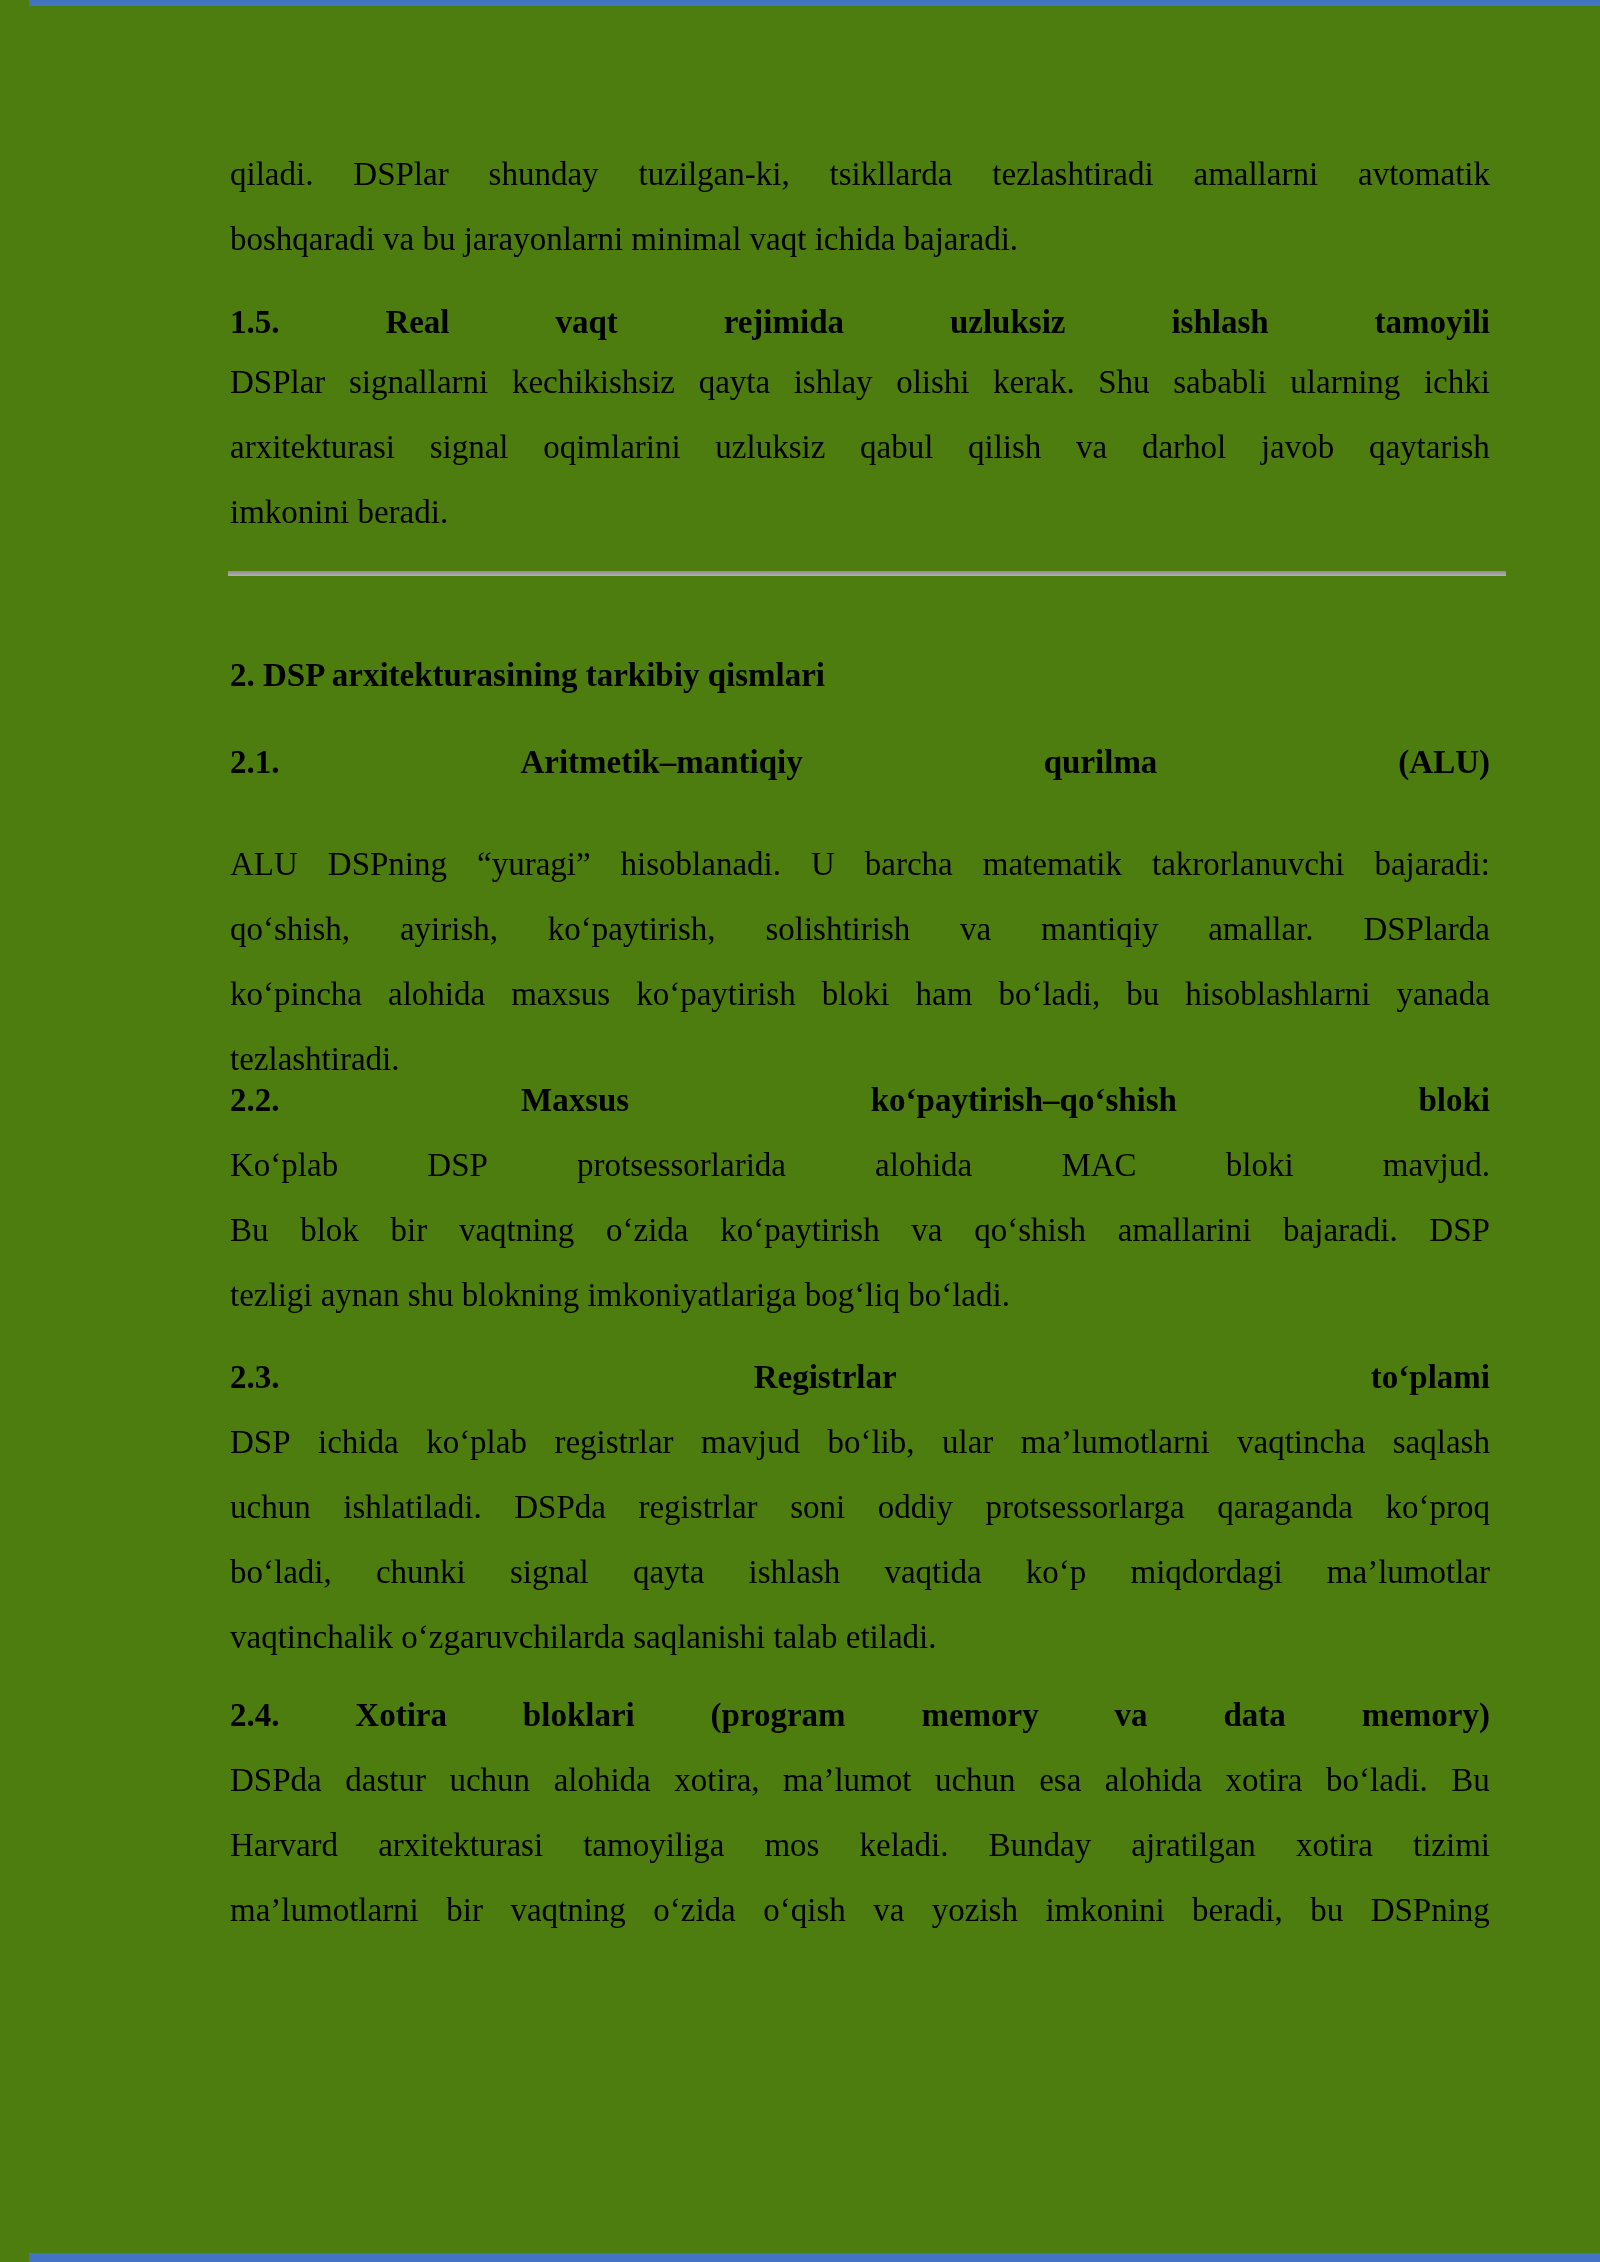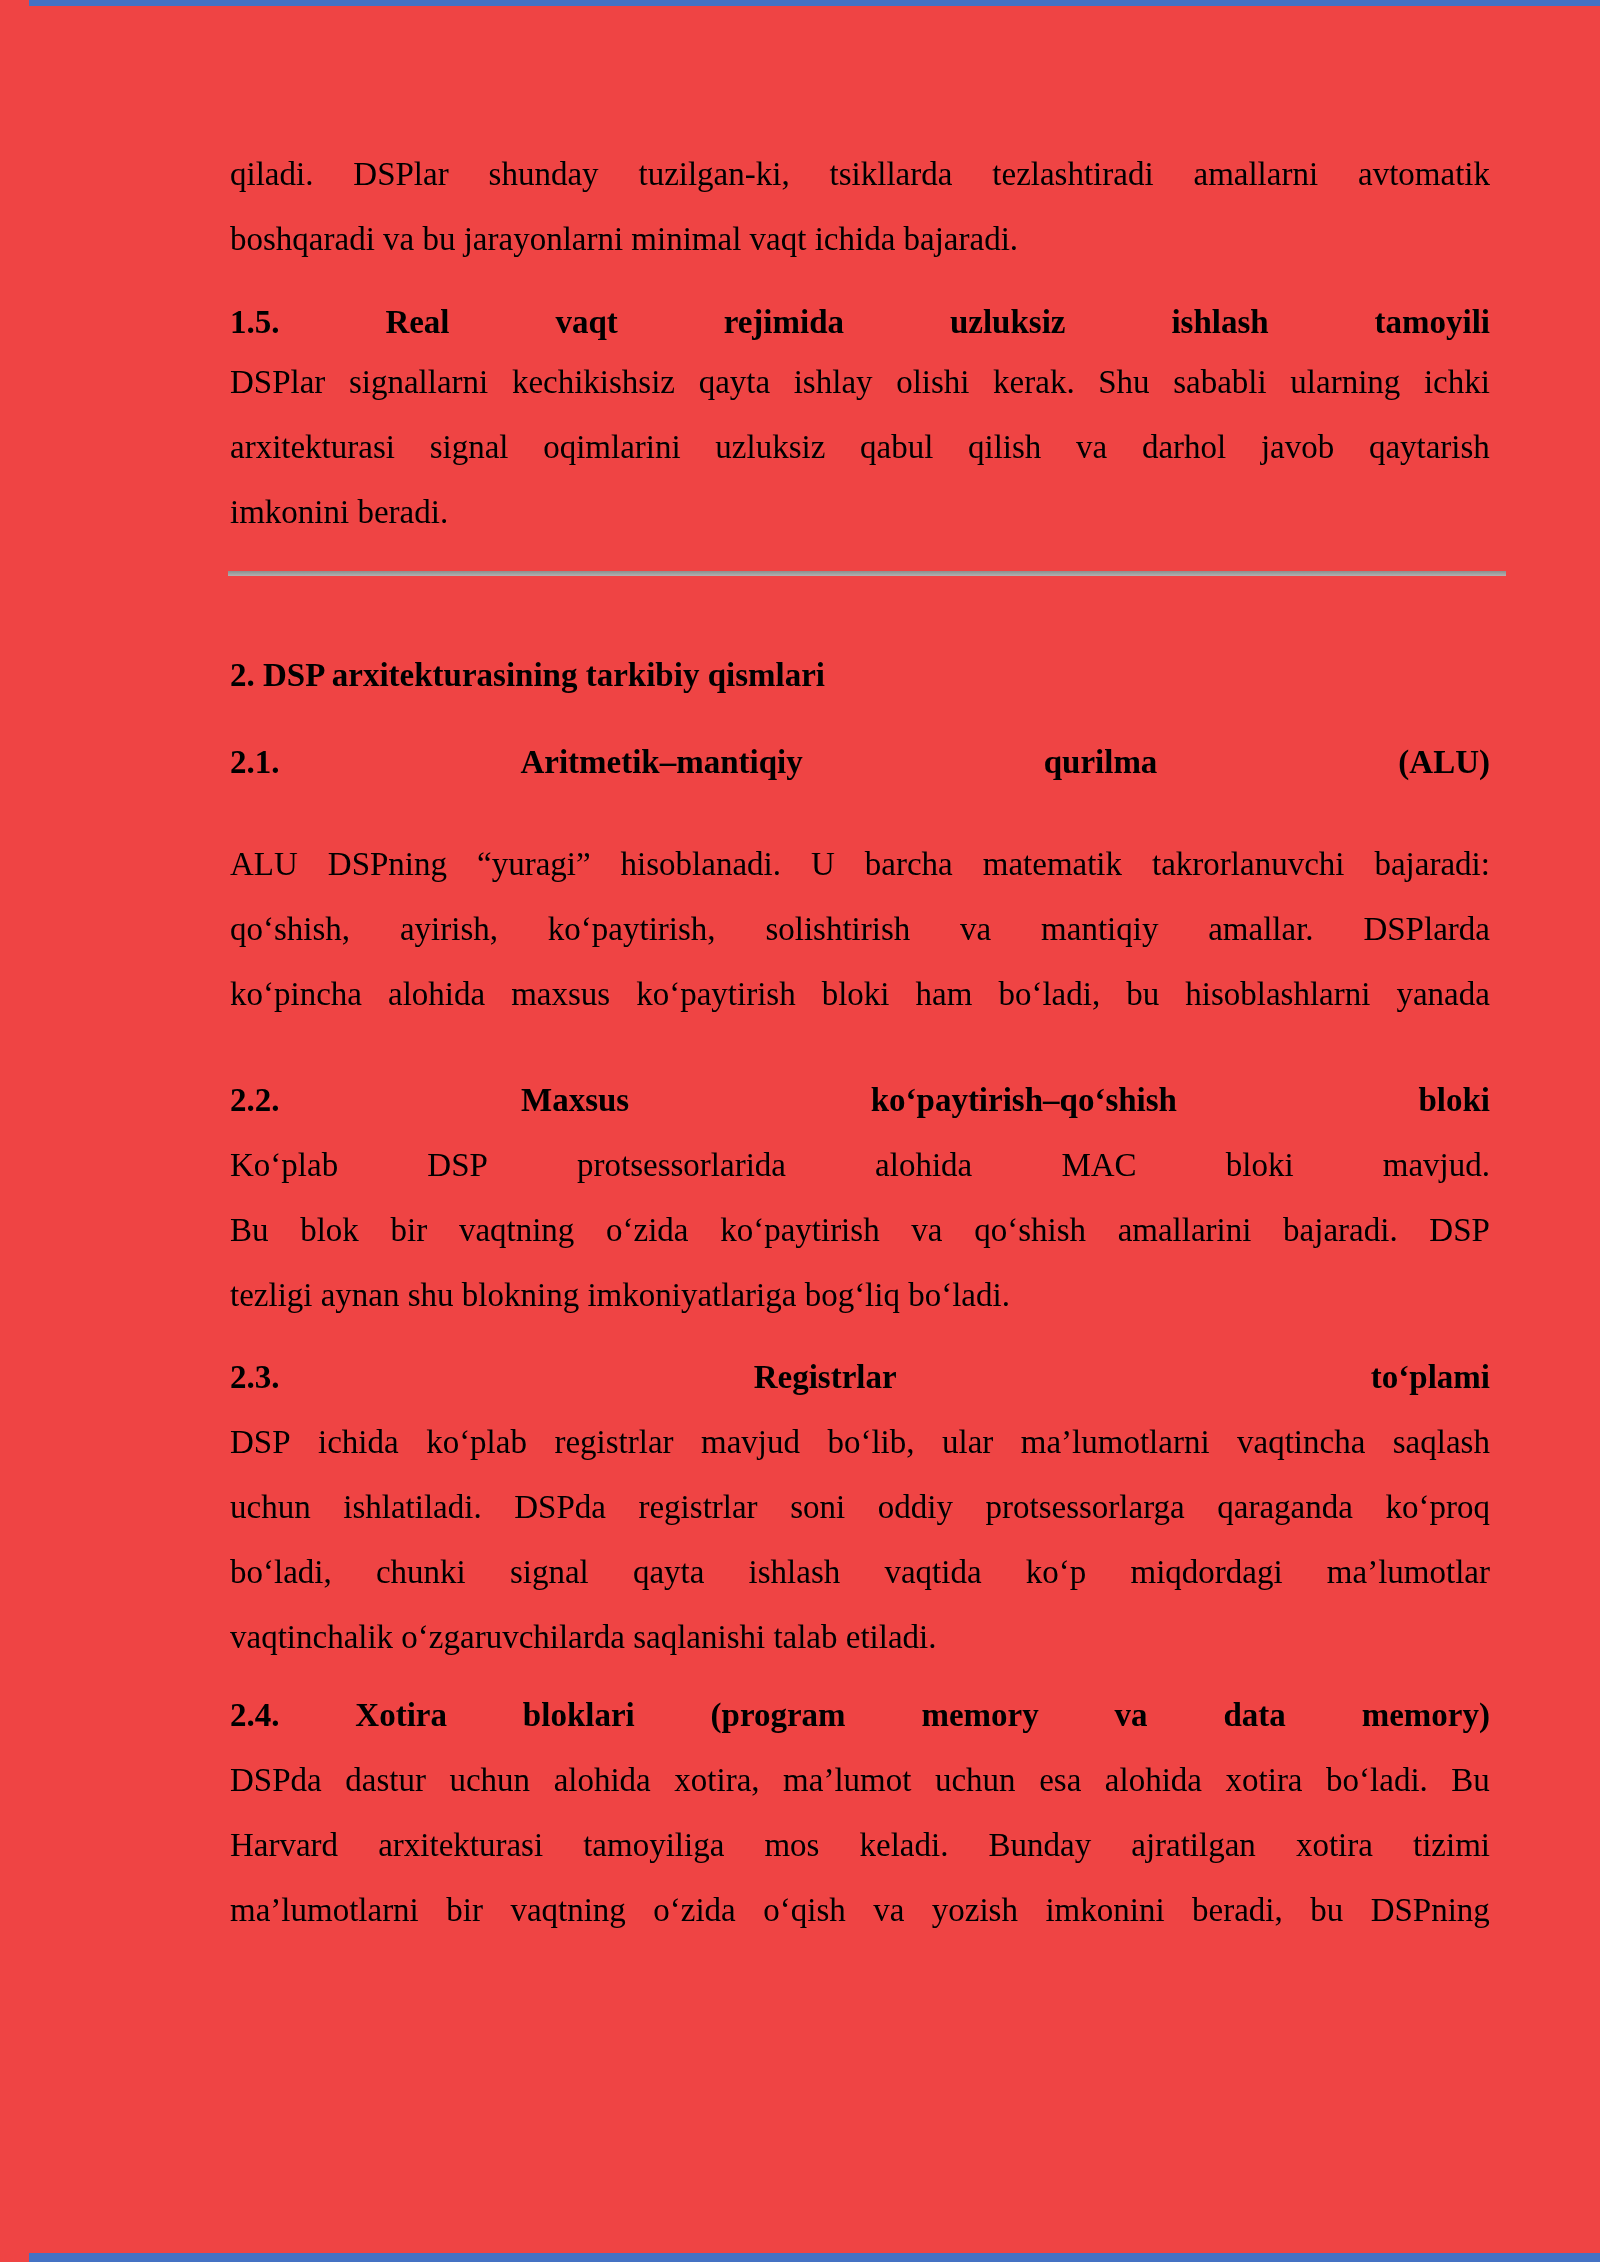--- a/index.html
+++ b/index.html
@@ -48,21 +48,21 @@
     position: absolute;
     left: 228px;
     width: 1278px;
     height: 5px;
     background: linear-gradient(#8d8d8d, #b2b2b2);
   }
 </style>
 </head>
 <body>
 
-<div class="page" style="background: #ef4444; color: rgb(0, 0, 0); font-family: Liberation Serif, serif;">
+<div class="page" style="background: #4d7c0f; color: rgb(0, 0, 0); font-family: Liberation Serif, serif;">
   <div class="accent-bar top" style="background: rgb(68, 114, 196);"></div>
   <div class="doc-body">
       <div class="block" style="top: 142px;">
         <div class="line jline">
           <span>qiladi.</span>
           <span>DSPlar</span>
           <span>shunday</span>
           <span>tuzilgan-ki,</span>
           <span>tsikllarda</span>
           <span>tezlashtiradi</span>
@@ -149,20 +149,21 @@
           <span>alohida</span>
           <span>maxsus</span>
           <span>ko‘paytirish</span>
           <span>bloki</span>
           <span>ham</span>
           <span>bo‘ladi,</span>
           <span>bu</span>
           <span>hisoblashlarni</span>
           <span>yanada</span>
         </div>
+        <div class="line">tezlashtiradi.</div>
       </div>
       <div class="block heading" style="top: 1068px;">
         <div class="line jline">
           <span>2.2.</span>
           <span>Maxsus</span>
           <span>ko‘paytirish–qo‘shish</span>
           <span>bloki</span>
         </div>
       </div>
       <div class="block" style="top: 1133px;">

